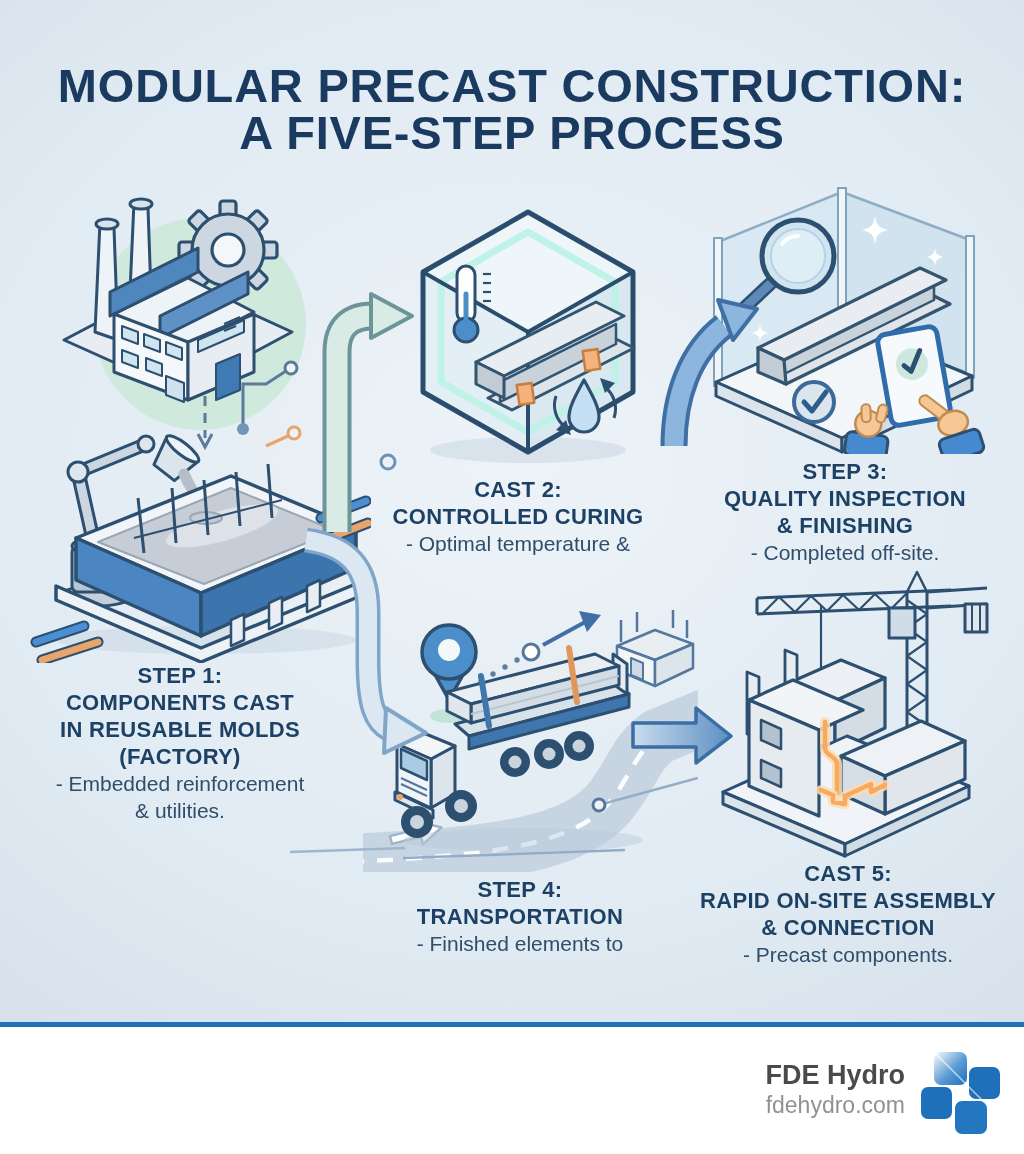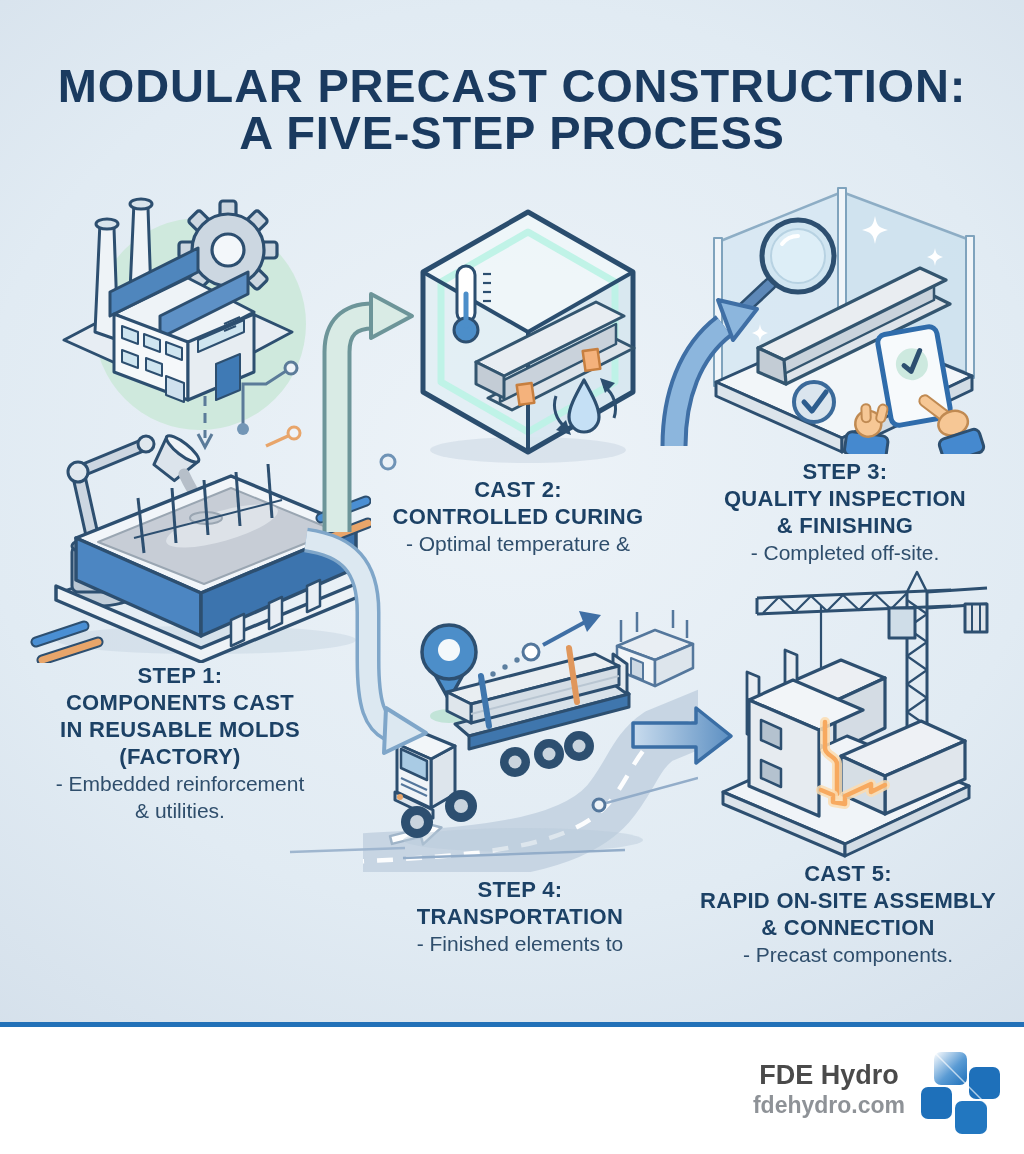--- a/index.html
+++ b/index.html
@@ -19,23 +19,23 @@
   .step-heading div {
     font-weight:700; font-size:22px; line-height:27px; letter-spacing:0.3px;
     color:#1c4165; white-space:nowrap;
   }
   .step-desc div {
     font-size:21px; line-height:27px; color:#2f4e6c; white-space:nowrap;
   }
   .divider { position:absolute; left:0; top:1022px; width:1024px; height:5px; background:#2271b8; }
   .footer { position:absolute; left:0; top:1027px; width:1024px; height:127px; background:#ffffff; }
   .brand-block { position:absolute; top:1050px; right:22px; display:flex; gap:15px; align-items:flex-start; }
-  .brand-text { text-align:center; padding-top:10px; }
+  .brand-text { text-align:right; padding-top:10px; }
   .brand-name { font-weight:700; font-size:27px; line-height:31px; color:#4a4a4a; }
-  .brand-site { font-size:23px; line-height:28px; color:#8e9297;font-weight:bold; }
+  .brand-site { font-size:23px; line-height:28px; color:#8e9297; }
   svg { display:block; }
 </style>
 </head>
 <body>
 
 <div class="canvas">
 
   <div class="title-block">
     <div class="title-line">MODULAR PRECAST CONSTRUCTION:</div>
     <div class="title-line">A FIVE-STEP PROCESS</div>

